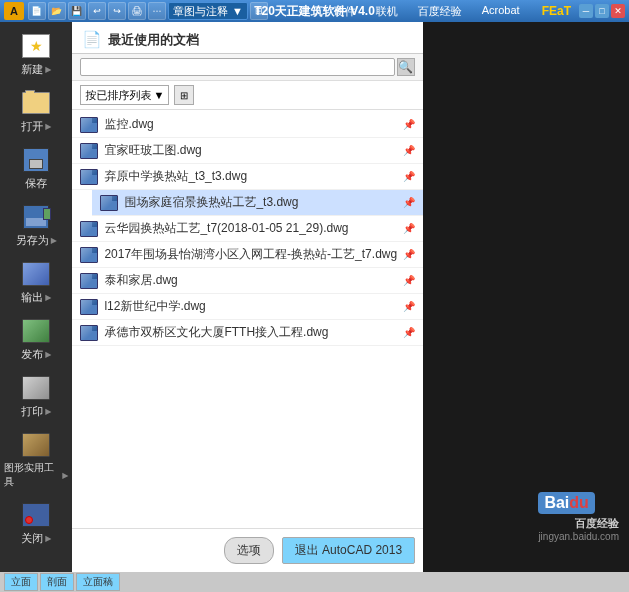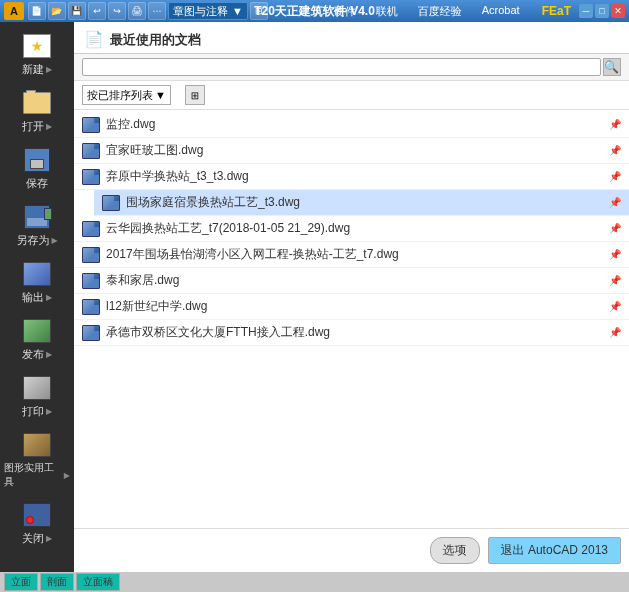--- a/index.html
+++ b/index.html
@@ -208,21 +208,21 @@
       display: flex;
       align-items: center;
       justify-content: center;
       cursor: pointer;
       margin-left: 2px;
     }
     .sort-bar {
       padding: 4px 8px;
       display: flex;
       align-items: center;
-      gap: 14px;
+      gap: 5px;
       border-bottom: 1px solid #ddd;
       background: white;
     }
     .sort-dropdown {
       height: 20px;
       border: 1px solid #aaa;
       background: white;
       font-size: 11px;
       padding: 0 4px;
       display: flex;
@@ -364,21 +364,21 @@
       font-size: 10px;
       color: #333;
       gap: 4px;
     }
     .status-left-tabs {
       display: flex;
       gap: 2px;
     }
     .status-tab {
       padding: 1px 6px;
-      background: #14b8a6;
+      background: #7dd3fc;
       border: 1px solid #aaa;
       font-size: 10px;
       cursor: pointer;
     }
   </style>
 </head>
 <body>
 
 <div class="title-bar">
   <div class="title-bar-logo">
@@ -604,20 +604,32 @@
     <span class="file-pin">📌</span>
   </div>
       </div>
 
     <div class="bottom-bar">
       <button class="btn-options">选项</button>
       <button class="btn-exit">退出 AutoCAD 2013</button>
     </div>
   </div>
 
+  <div class="right-area">
+
+    <div class="baidu-watermark">
+      <div style="display:flex;align-items:center;gap:2px;">
+        <div style="background:#4a86c8;border-radius:4px;padding:2px 6px;display:inline-block;">
+          <span style="color:white;font-weight:bold;font-size:16px;">Bai</span><span style="color:#e04040;font-weight:bold;font-size:16px;">du</span>
+        </div>
+      </div>
+      <div style="color:#ccc;font-size:11px;font-weight:bold;margin-top:2px;">百度经验</div>
+      <div style="color:#888;font-size:10px;">jingyan.baidu.com</div>
+    </div>
+  </div>
 </div>
 
 <div class="status-bar-bottom">
   <div class="status-left-tabs">
 
   <div class="status-tab">立面</div>
       <div class="status-tab">剖面</div>
       <div class="status-tab">立面稿</div>
     </div>
 </div>

